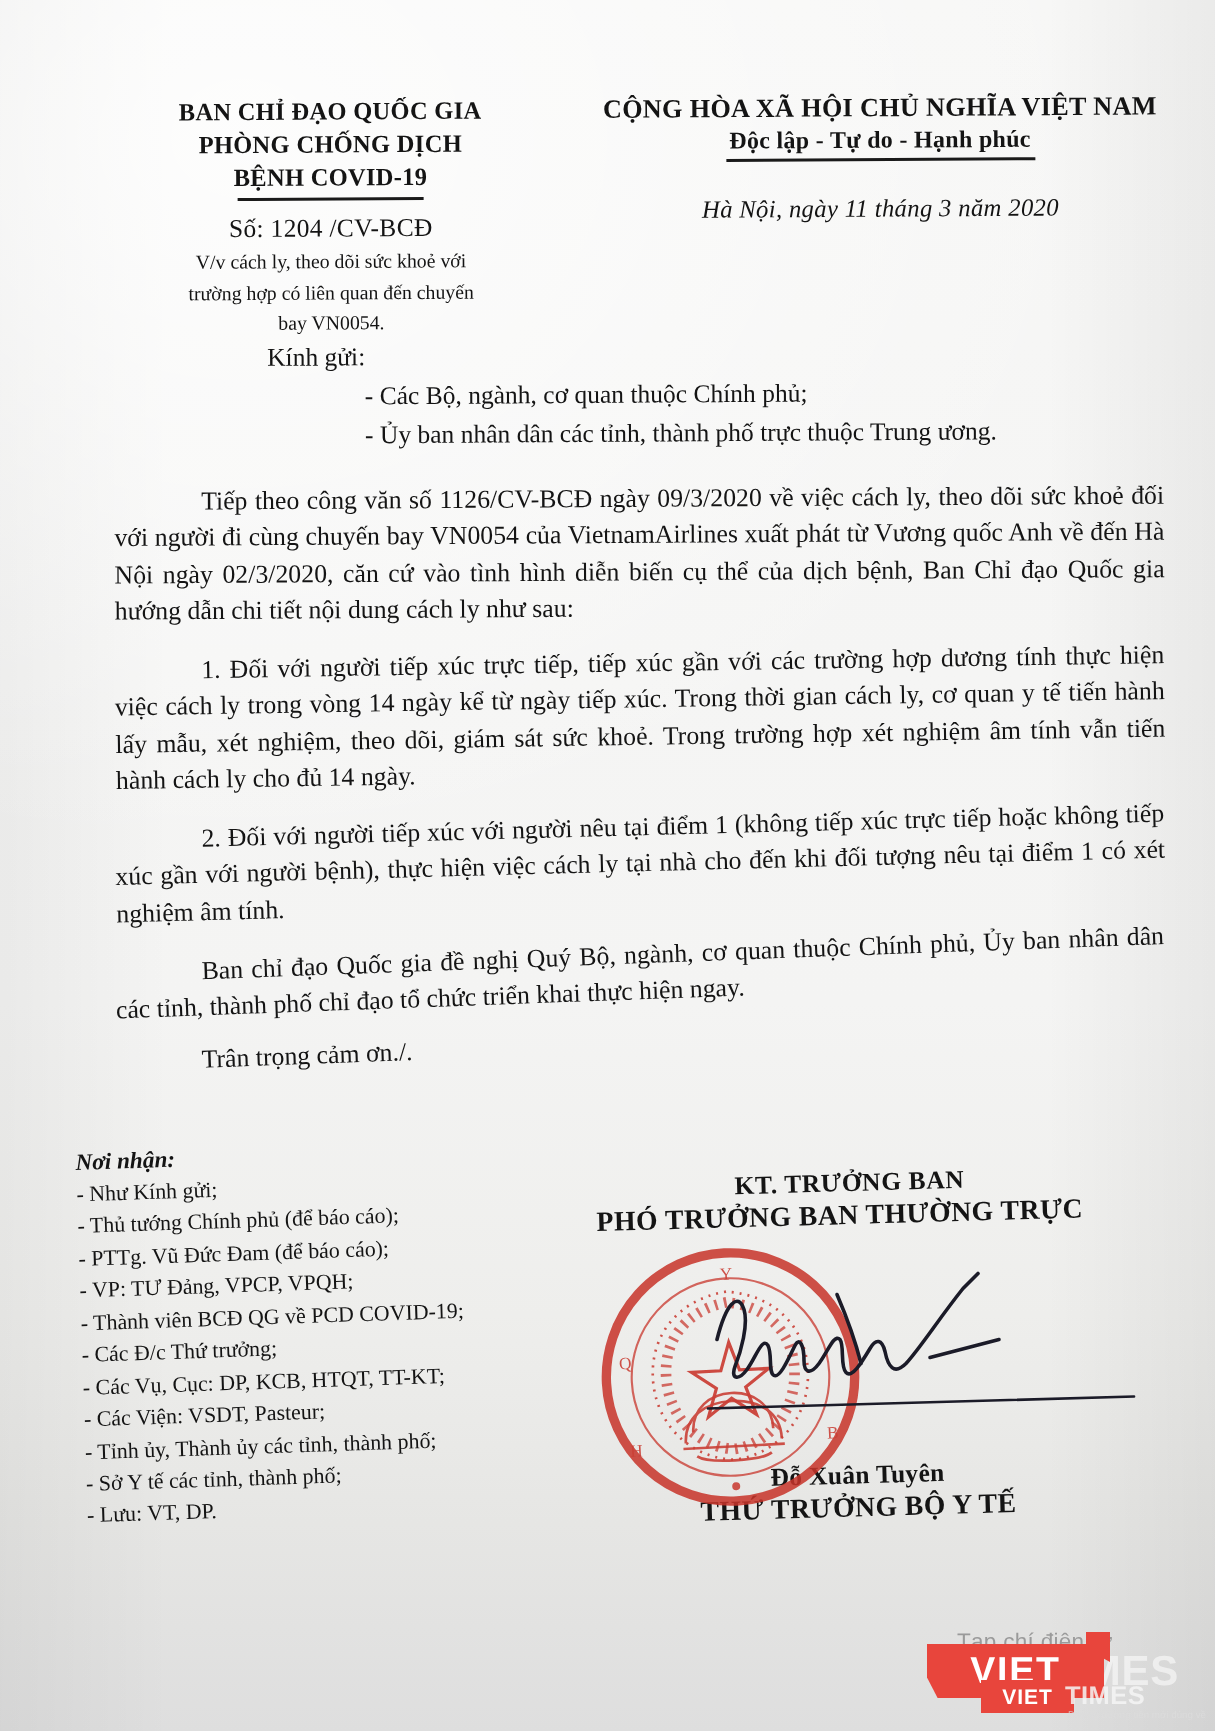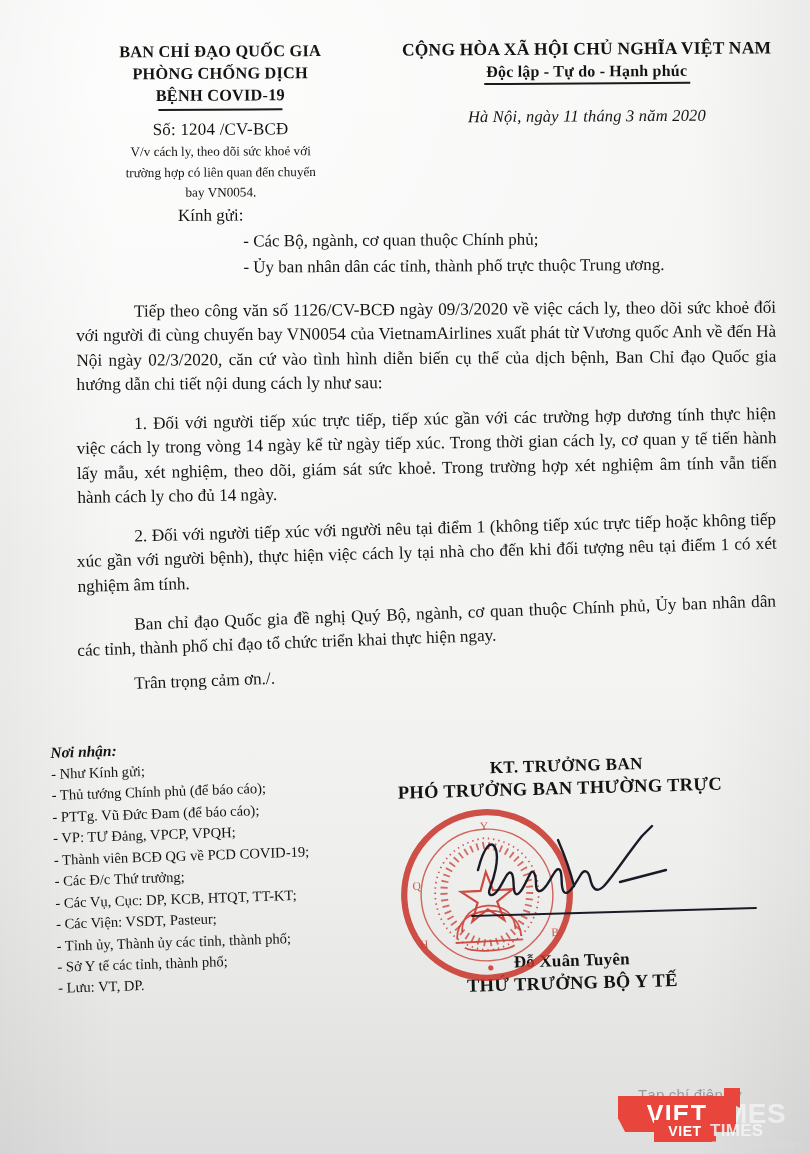--- a/index.html
+++ b/index.html
@@ -25,20 +25,21 @@
     background:
       radial-gradient(120% 70% at 20% 8%, rgba(255,255,255,0.75) 0%, rgba(255,255,255,0) 60%),
       linear-gradient(90deg, rgba(0,0,0,0.045) 0%, rgba(0,0,0,0) 14%, rgba(0,0,0,0) 86%, rgba(0,0,0,0.05) 100%);
     pointer-events: none;
     z-index: 2;
   }
   .doc {
     position: absolute;
     inset: 0;
     z-index: 3;
+    margin-top: 23px;
   }
 
   
   .header {
     position: absolute;
     top: 42px;
     left: 0;
     width: 810px;
     display: flex;
   }

